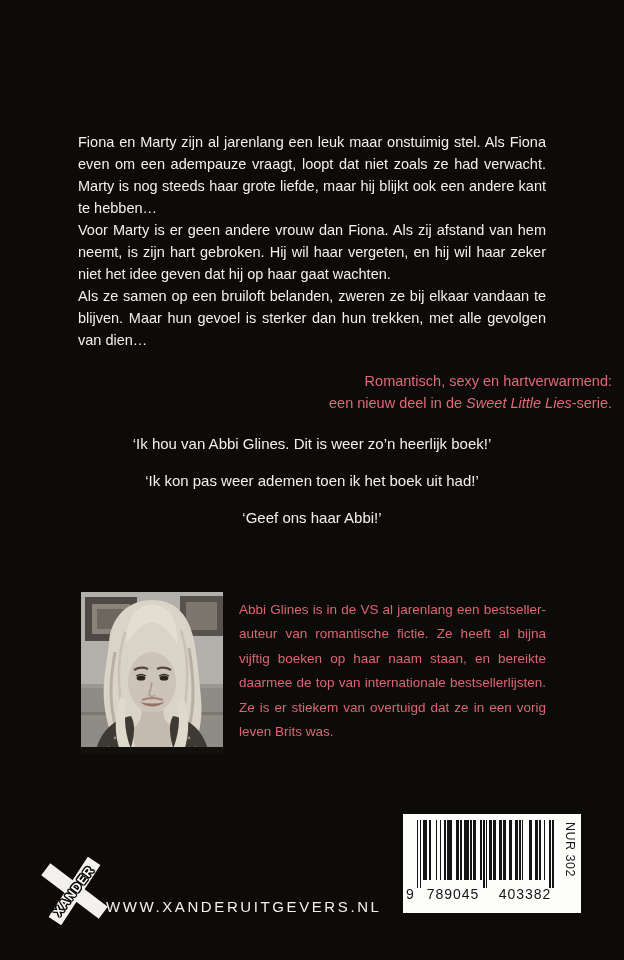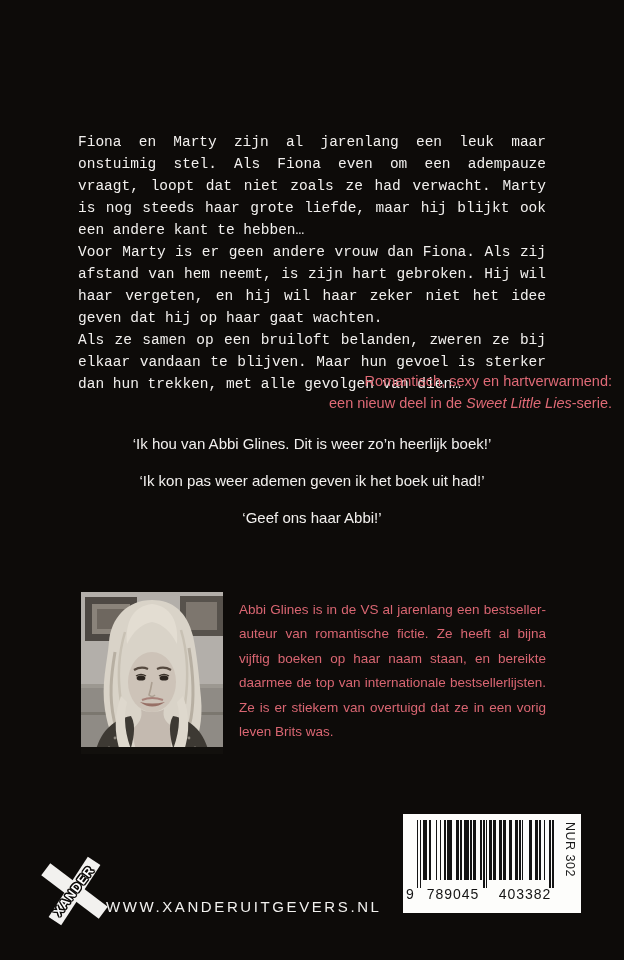--- a/index.html
+++ b/index.html
@@ -21,21 +21,21 @@
     text-align:center;
     color:#e0697a;
     font-size:17px;font-weight:600;letter-spacing:.2px;
   }
   
   .synopsis{
     position:absolute;top:131px;left:78px;width:468px;
     font-size:14.5px;line-height:22px;
     color:#f2f0ee;
   }
-  .synopsis p{margin:0;text-align:justify;font-family:Liberation Mono, monospace;}
+  .synopsis p{margin:0;text-align:justify;}
   
   .series-blurb{
     position:absolute;top:370px;left:0;width:612px;
     text-align:right;
     color:#df6a76;
     font-size:14.5px;line-height:22px;
   }
   .series-blurb .italic{font-style:italic;}
   
   .reviews{
@@ -124,21 +124,21 @@
     <p>Als ze samen op een bruiloft belanden, zweren ze bij elkaar vandaan te blijven. Maar hun gevoel is sterker dan hun trekken, met alle gevolgen van dien…</p>
   </div>
 
   <div class="series-blurb">
     <div>Romantisch, sexy en hartverwarmend:</div>
     <div><span>een nieuw deel in de </span><span class="italic">Sweet Little Lies</span><span>-serie.</span></div>
   </div>
 
   <div class="reviews">
     <p class="quote">‘Ik hou van Abbi Glines. Dit is weer zo’n heerlijk boek!’</p>
-    <p class="quote">‘Ik kon pas weer ademen geven ik het boek uit had!’</p>
+    <p class="quote">‘Ik kon pas weer ademen toen ik het boek uit had!’</p>
     <p class="quote">‘Geef ons haar Abbi!’</p>
   </div>
 
   <div class="author">
     <svg class="author-photo" viewBox="0 0 142 162" width="142" height="162" aria-hidden="true">
       <rect width="142" height="162" fill="#b3afaa"></rect>
       <rect x="4" y="5" width="52" height="44" fill="#4e4944"></rect>
       <rect x="11" y="12" width="38" height="30" fill="#8a837a"></rect>
       <rect x="16" y="17" width="28" height="20" fill="#6e675f"></rect>
       <rect x="99" y="4" width="43" height="40" fill="#57524c"></rect>

